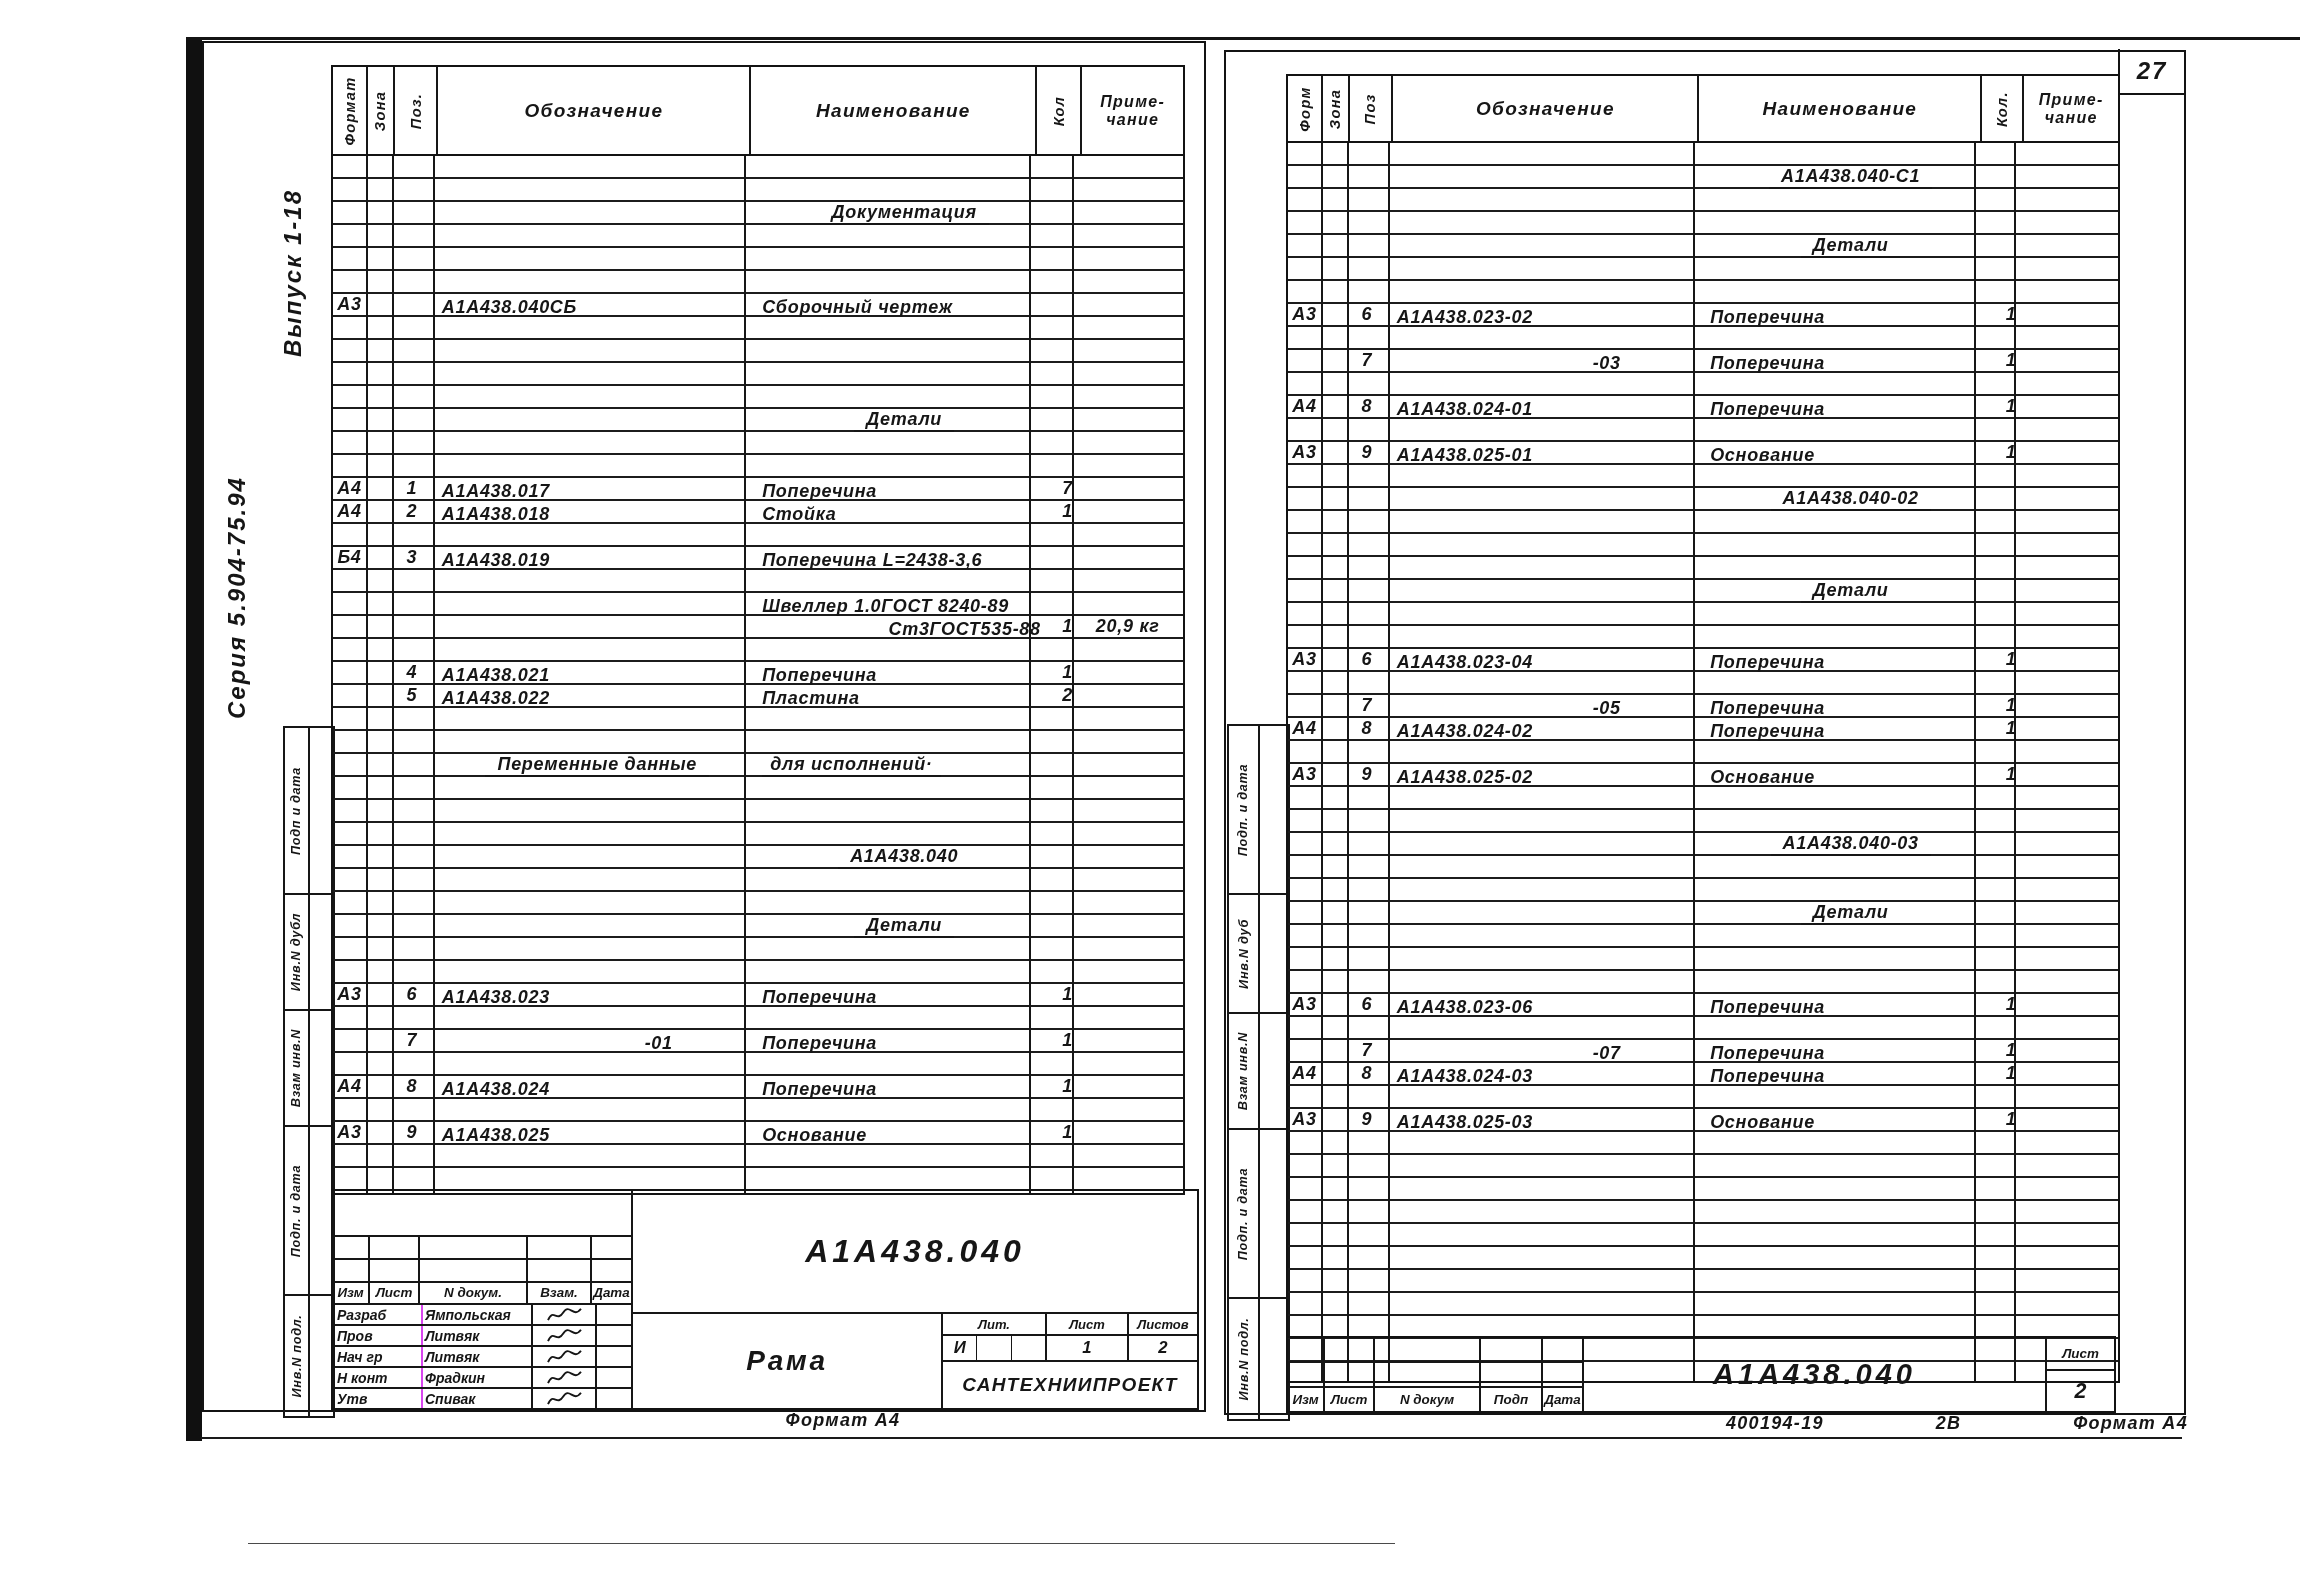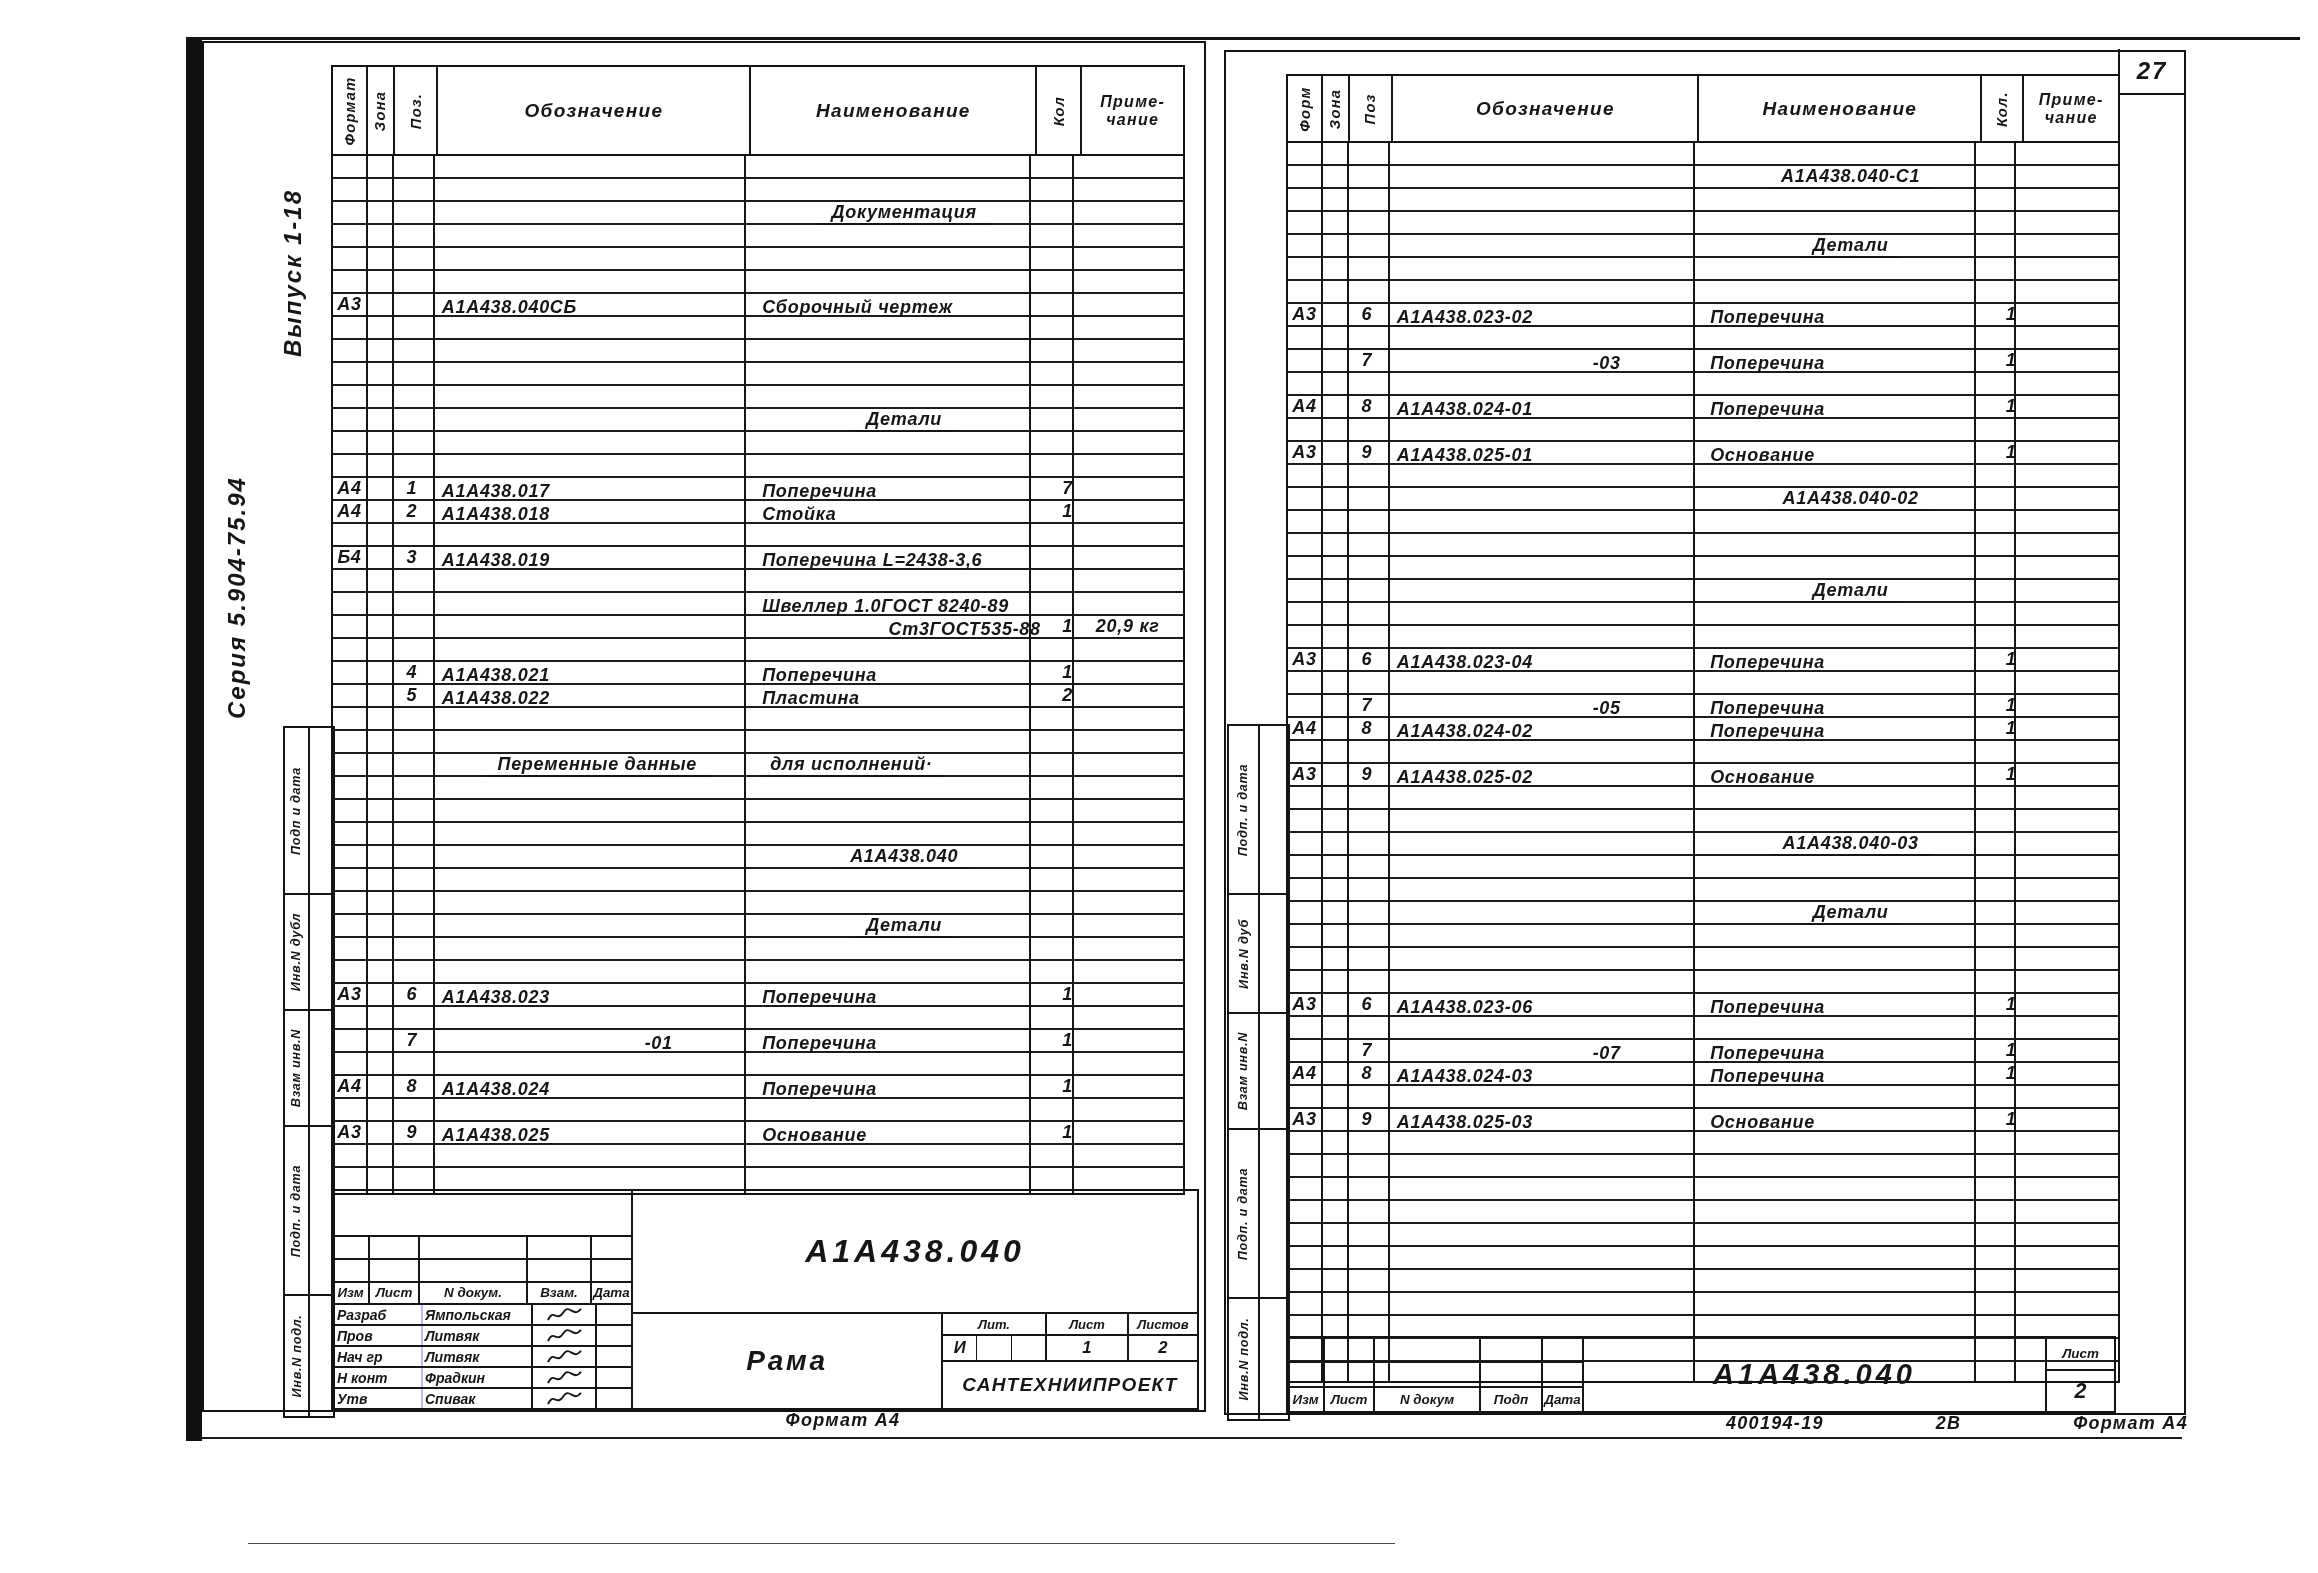--- a/index.html
+++ b/index.html
@@ -76,21 +76,21 @@
   .tb-l-top{height:50px;border-bottom:2px solid #161616;}
   .rev-row{display:flex;border-bottom:2px solid #161616;}
   .rev-row .rv{border-right:2px solid #161616;display:flex;align-items:center;justify-content:center;font-size:13.4px;}
   .rev-row .rv:last-child{border-right:none;}
   .rv.c1{width:35px;} .rv.c2{width:48px;} .rv.c3{width:106px;} .rv.c4{width:62px;} .rv.c5{flex:1;}
   .tb-l .rev-row{height:24px;}
   .tb-l .rev-head{height:23px;}
   .staff{display:flex;flex-direction:column;flex:1;}
   .staff-row{display:flex;flex:1;border-bottom:2px solid #161616;}
   .staff-row:last-child{border-bottom:none;}
-  .st-role{width:84px;border-right:2px solid #c4b5fd;font-size:14px;display:flex;align-items:center;padding-left:4px;}
+  .st-role{width:84px;border-right:2px solid #d946ef;font-size:14px;display:flex;align-items:center;padding-left:4px;}
   .st-name{width:106px;border-right:2px solid #161616;font-size:14px;display:flex;align-items:center;padding-left:2px;}
   .st-sig{width:62px;border-right:2px solid #161616;display:flex;align-items:center;justify-content:center;}
   .st-date{flex:1;}
   .tb-r{flex:1;display:flex;flex-direction:column;}
   .tb-doc{height:121px;border-bottom:2px solid #161616;display:flex;align-items:center;justify-content:center;
           font-size:32px;letter-spacing:4px;}
   .tb-bot{flex:1;display:flex;}
   .tb-title{width:308px;border-right:2px solid #161616;display:flex;align-items:center;justify-content:center;font-size:28px;letter-spacing:2.7px;}
   .tb-lit{flex:1;display:flex;flex-direction:column;}
   .lit-head{display:flex;height:20px;border-bottom:2px solid #161616;}

